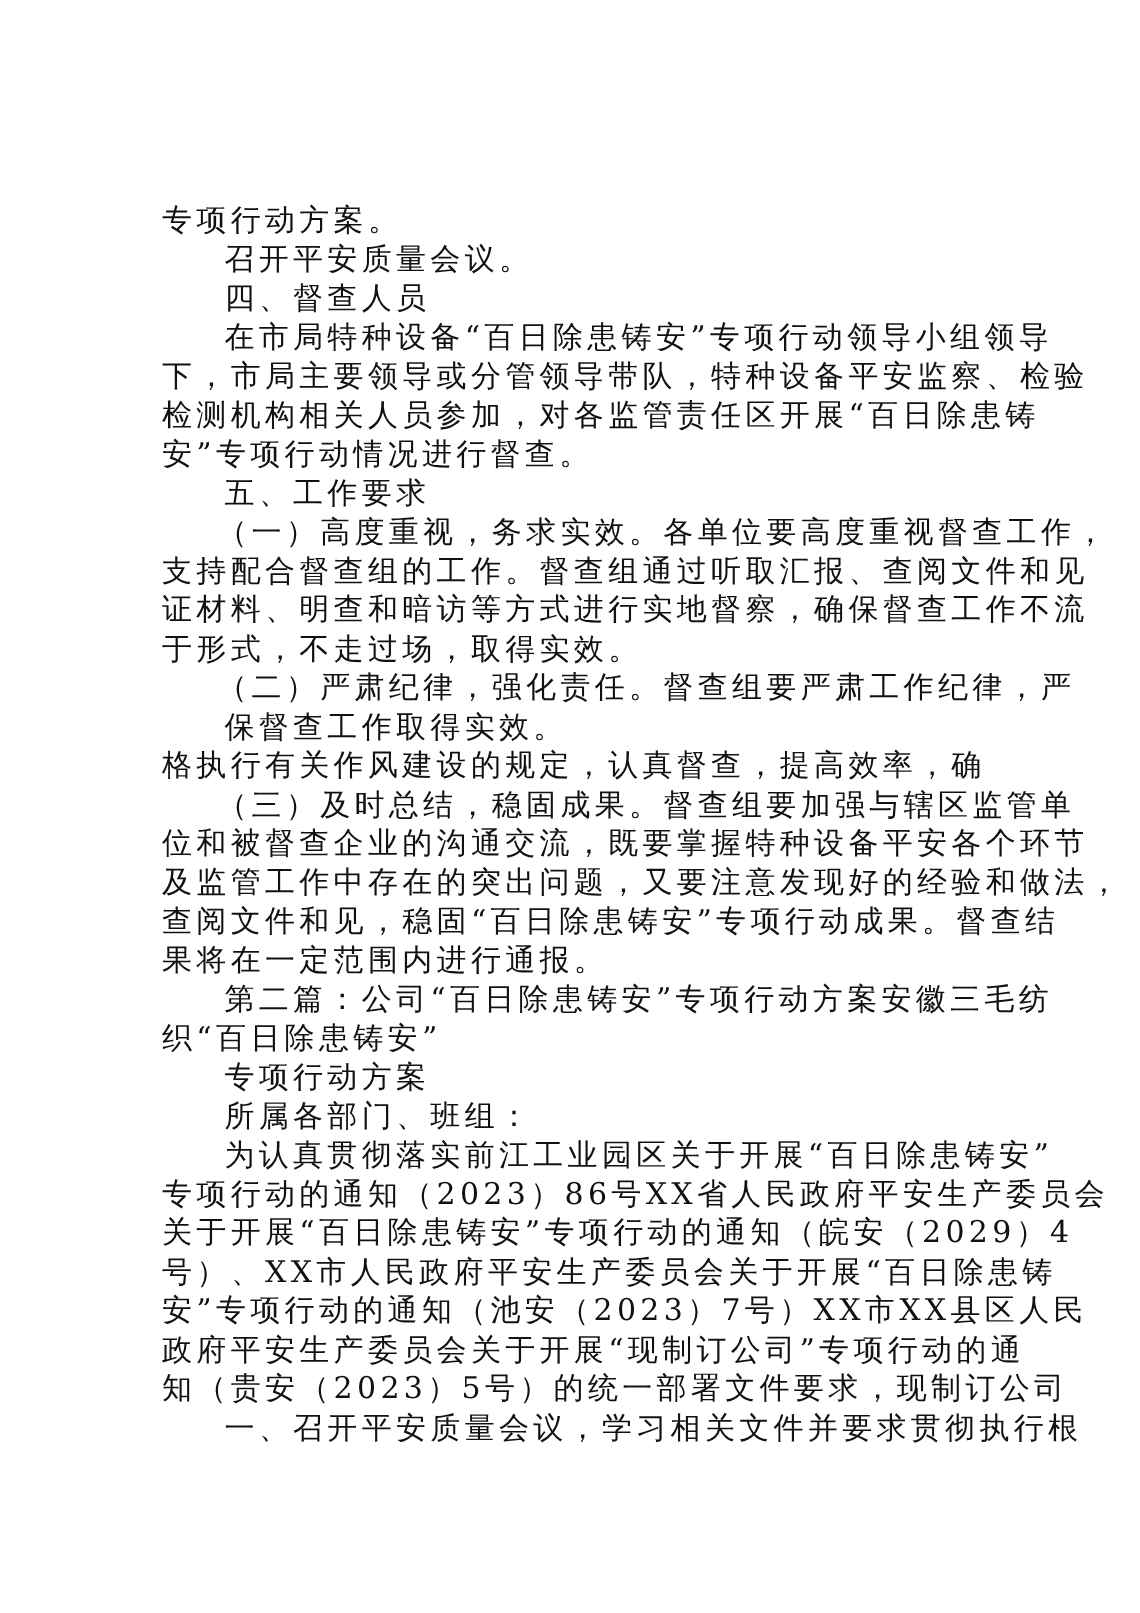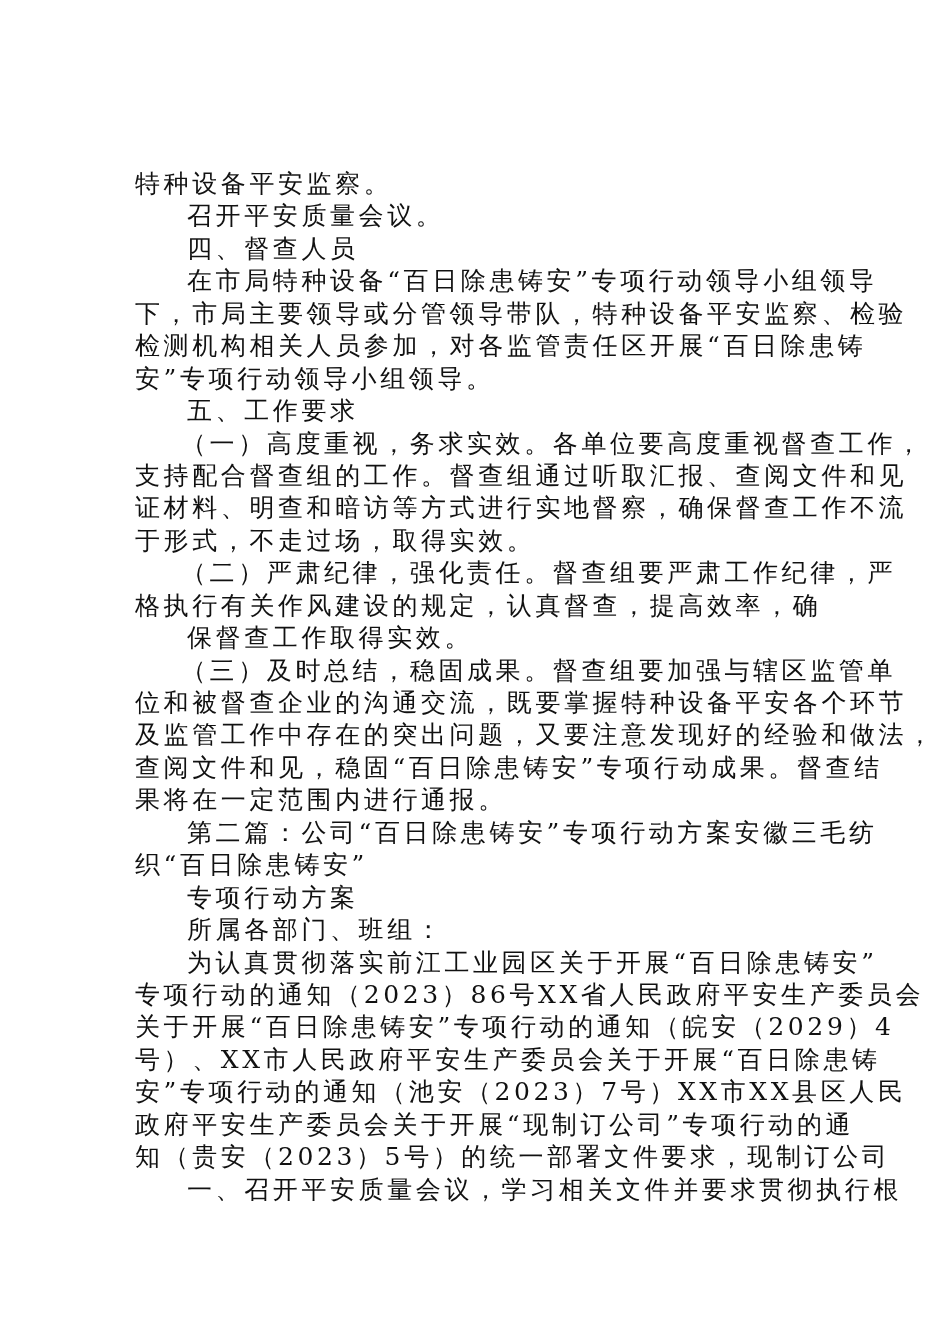--- a/index.html
+++ b/index.html
@@ -42,35 +42,35 @@
     }
     .line.indent-wide {
       padding-left: 46px;
     }
   </style>
 </head>
 <body>
 
 <div class="page">
   <div class="body-text">
-    <span class="line">特种设备平安监察。</span>
+    <span class="line">专项行动方案。</span>
     <span class="line indent">召开平安质量会议。</span>
     <span class="line indent">四、督查人员</span>
     <span class="line indent">在市局特种设备“百日除患铸安”专项行动领导小组领导</span>
     <span class="line">下，市局主要领导或分管领导带队，特种设备平安监察、检验</span>
     <span class="line">检测机构相关人员参加，对各监管责任区开展“百日除患铸</span>
-    <span class="line">安”专项行动领导小组领导。</span>
+    <span class="line">安”专项行动情况进行督查。</span>
     <span class="line indent">五、工作要求</span>
     <span class="line indent-wide">（一）高度重视，务求实效。各单位要高度重视督查工作，</span>
     <span class="line">支持配合督查组的工作。督查组通过听取汇报、查阅文件和见</span>
     <span class="line">证材料、明查和暗访等方式进行实地督察，确保督查工作不流</span>
     <span class="line">于形式，不走过场，取得实效。</span>
     <span class="line indent-wide">（二）严肃纪律，强化责任。督查组要严肃工作纪律，严</span>
+    <span class="line indent">保督查工作取得实效。</span>
     <span class="line">格执行有关作风建设的规定，认真督查，提高效率，确</span>
-    <span class="line indent">保督查工作取得实效。</span>
     <span class="line indent-wide">（三）及时总结，稳固成果。督查组要加强与辖区监管单</span>
     <span class="line">位和被督查企业的沟通交流，既要掌握特种设备平安各个环节</span>
     <span class="line">及监管工作中存在的突出问题，又要注意发现好的经验和做法，</span>
     <span class="line">查阅文件和见，稳固“百日除患铸安”专项行动成果。督查结</span>
     <span class="line">果将在一定范围内进行通报。</span>
     <span class="line indent">第二篇：公司“百日除患铸安”专项行动方案安徽三毛纺</span>
     <span class="line">织“百日除患铸安”</span>
     <span class="line indent">专项行动方案</span>
     <span class="line indent">所属各部门、班组：</span>
     <span class="line indent">为认真贯彻落实前江工业园区关于开展“百日除患铸安”</span>

